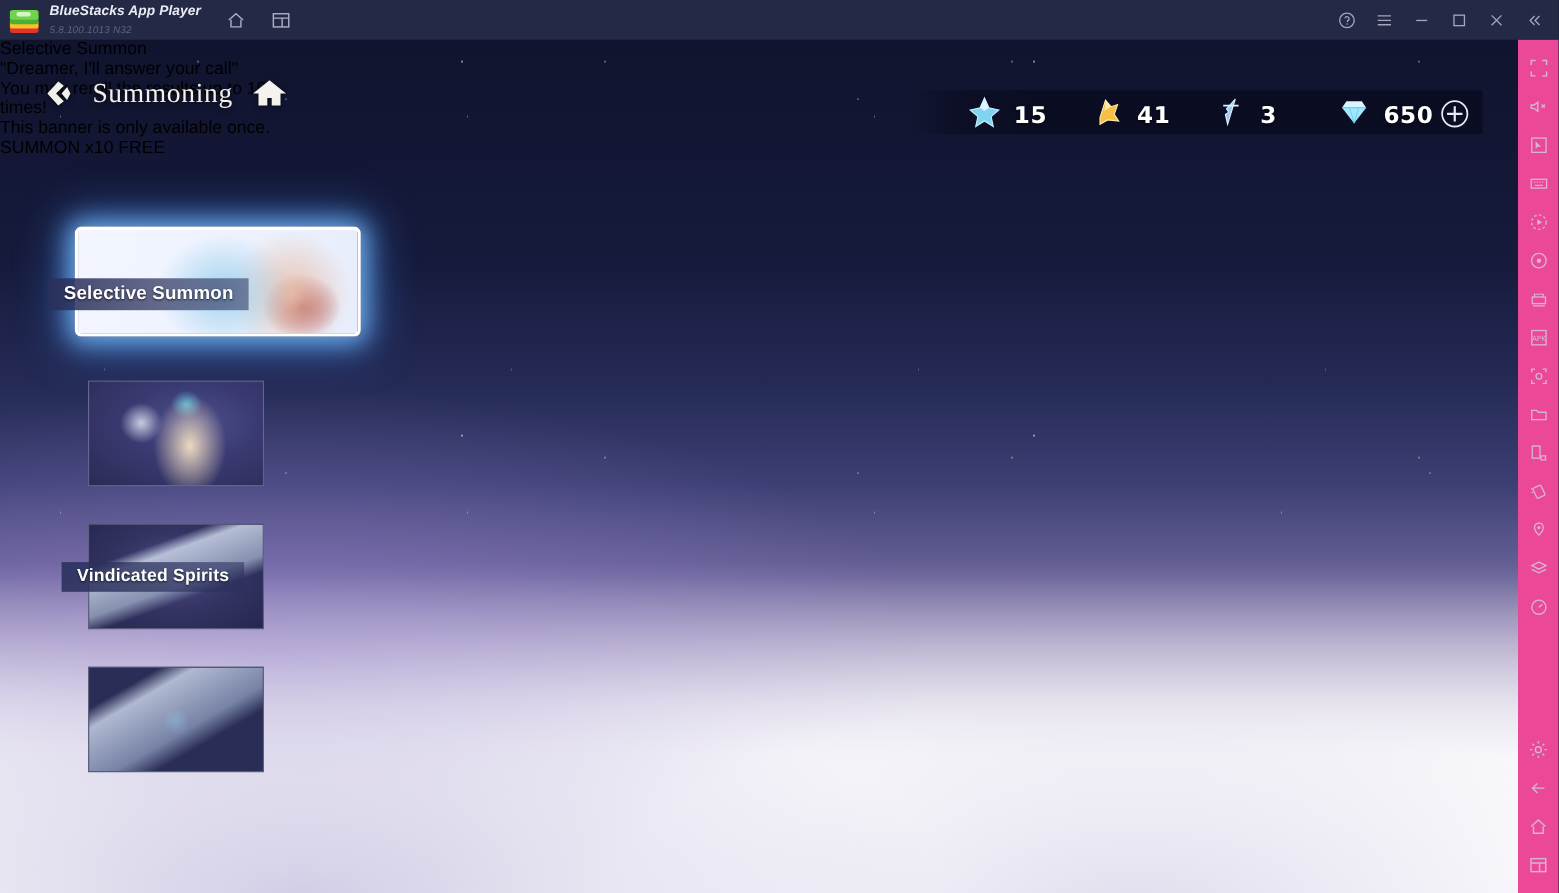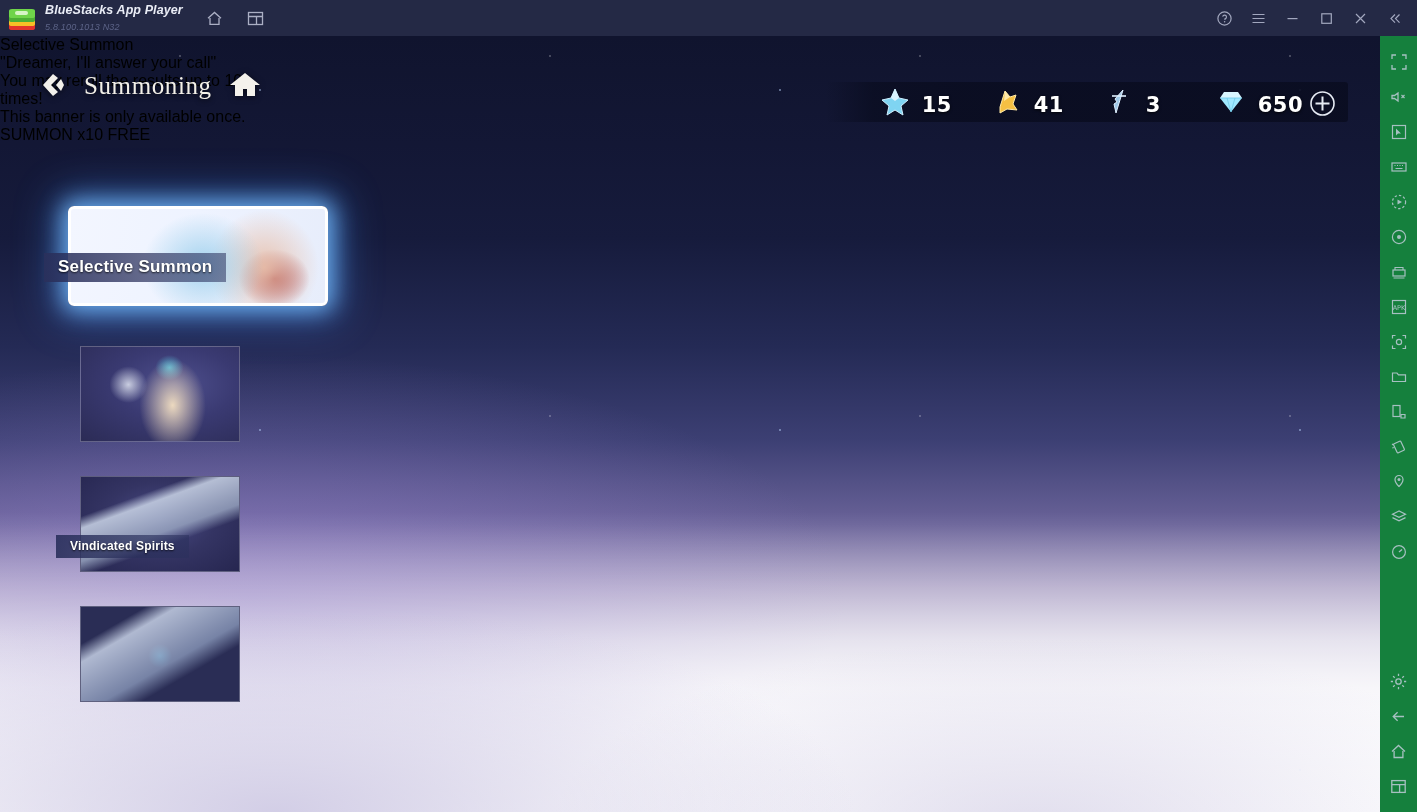--- a/index.html
+++ b/index.html
@@ -28,21 +28,21 @@
   #tb-icons { display:flex; align-items:center; margin-left:22px; gap:22px; }
   .tbico { width:19px; height:19px; opacity:.82; cursor:pointer; }
   .tbico svg { display:block; }
 
   #win-ctrls { position:absolute; right:6px; top:0; height:36px; display:flex; align-items:center; gap:0; }
   .wc { width:34px; height:36px; display:flex; align-items:center; justify-content:center; cursor:pointer; opacity:.85; }
 
   
   #rail {
     position:absolute; right:0; top:36px; width:37px; height:776px;
-    background:#15803d; z-index:55;
+    background:#ec4899; z-index:55;
     display:flex; flex-direction:column; align-items:center;
   }
   #rail .sp { flex:1 1 auto; }
   .rico { width:37px; height:35px; display:flex; align-items:center; justify-content:center; cursor:pointer; opacity:.78; }
   .rico svg { display:block; }
 
   
   #game {
     position:absolute; left:0; top:36px; width:1380px; height:776px; overflow:hidden;
     background:
@@ -98,22 +98,22 @@
   .cur .gem { width:30px; height:30px; position:relative; }
   .cur .val { margin-left:12px; font-size:21px; color:#ffffff; font-weight:bold;
               letter-spacing:.5px; text-shadow:0 1px 3px rgba(0,0,0,.8); font-family:"DejaVu Sans", sans-serif; }
   #plus-btn { width:27px; height:27px; margin-left:6px; cursor:pointer; }
 
   
   #banner-list { position:absolute; left:68px; top:170px; width:270px; z-index:18; }
   .bitem { position:relative; width:160px; height:96px; margin-bottom:34px; cursor:pointer; }
   .bitem .thumb { position:absolute; inset:0; border:1px solid rgba(255,255,255,.25);
                   overflow:hidden; background:#2a2d55; }
-  .bitem .lbl { position:absolute; left:-24px; bottom:14px; z-index:4;
-                font-size:12px; font-weight:bold; color:#ffffff; white-space:nowrap;
+  .bitem .lbl { position:absolute; left:-24px; bottom:34px; z-index:4;
+                font-size:16px; font-weight:bold; color:#ffffff; white-space:nowrap;
                 padding:4px 14px 5px 14px; letter-spacing:.2px;
                 background:linear-gradient(90deg, rgba(42,48,92,.90), rgba(42,48,92,.55));
                 text-shadow:0 1px 2px rgba(0,0,0,.75); }
 
   
   #bitem-0 { width:260px; height:100px; margin-bottom:40px; }
   #bitem-0 .thumb { border:3px solid #ffffff; border-radius:6px;
     box-shadow:0 0 22px 5px rgba(120,190,255,.85), 0 0 42px 12px rgba(70,150,255,.45); }
   #bitem-0 .lbl { left:-24px; bottom:24px; font-size:17px; }
 

